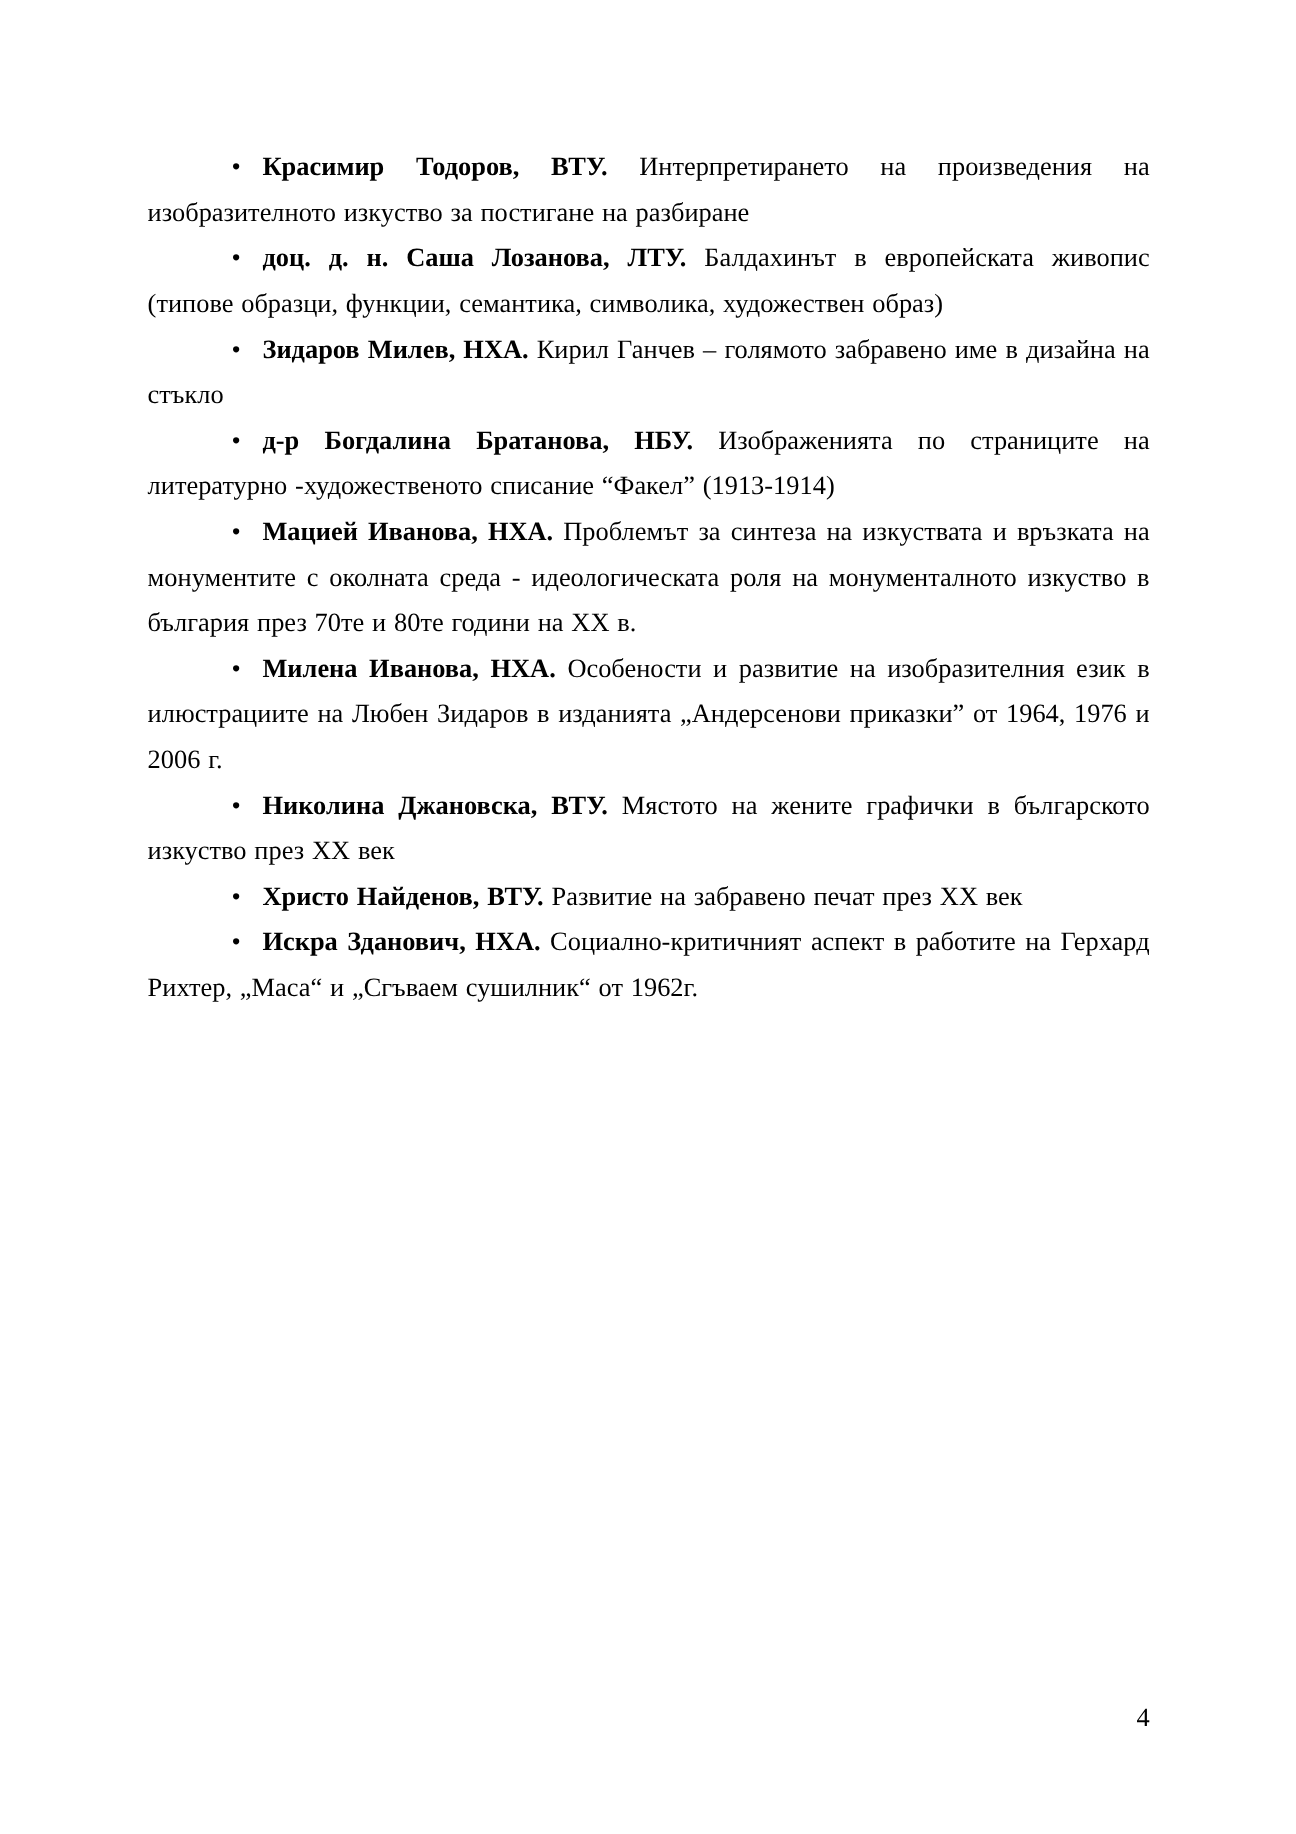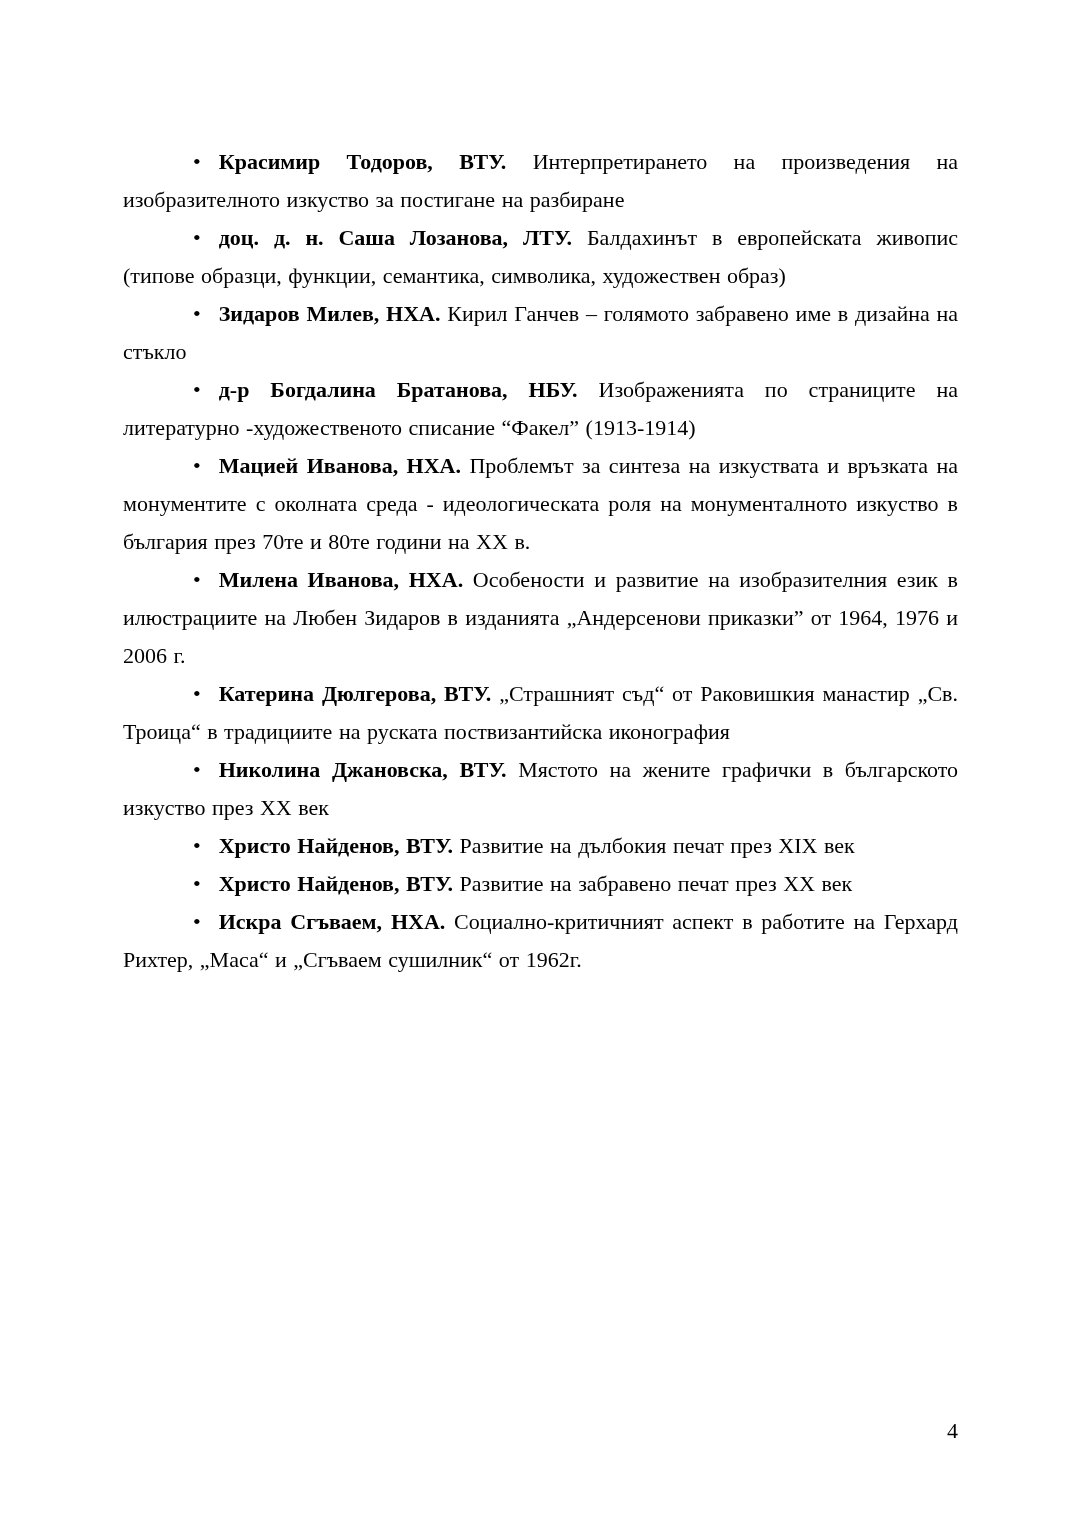--- a/index.html
+++ b/index.html
@@ -11,21 +11,21 @@
     height: 1528px;
     background: #ffffff;
     position: relative;
     font-family: "Liberation Serif", "DejaVu Serif", serif;
     color: #000000;
     overflow: hidden;
   }
   .doc-content {
     position: absolute;
     left: 123px;
-    top: 143px;
+    top: 120px;
     width: 835px;
   }
   p.li {
     margin: 0;
     padding: 0;
     font-size: 22px;
     line-height: 38px;
     text-align: justify;
     text-indent: 70px;
     word-spacing: 1px;
@@ -67,30 +67,26 @@
 
   <p class="li"><span class="bullet">•</span><span class="tab"></span><b class="lead">д-р Богдалина Братанова, НБУ.</b>
     <span>Изображенията по страниците на литературно -художественото списание “Факел” (1913-1914)</span></p>
 
   <p class="li"><span class="bullet">•</span><span class="tab"></span><b class="lead">Мацией Иванова, НХА.</b>
     <span>Проблемът за синтеза на изкуствата и връзката на монументите с околната среда - идеологическата роля на монументалното изкуство в българия през 70те и 80те години на XX в.</span></p>
 
   <p class="li"><span class="bullet">•</span><span class="tab"></span><b class="lead">Милена Иванова, НХА.</b>
     <span>Особености и развитие на изобразителния език в илюстрациите на Любен Зидаров в изданията „Андерсенови приказки” от 1964, 1976 и 2006 г.</span></p>
 
-  <p class="li"><span class="bullet">•</span><span class="tab"></span><b class="lead">Катерина Дюлгерова, ВТУ.</b>
-    <span>„Страшният съд“ от Раковишкия манастир „Св. Троица“ в традициите на руската поствизантийска иконография</span></p>
 
   <p class="li"><span class="bullet">•</span><span class="tab"></span><b class="lead">Николина Джановска, ВТУ.</b>
     <span>Мястото на жените графички в българското изкуство през XX век</span></p>
 
-  <p class="li"><span class="bullet">•</span><span class="tab"></span><b class="lead">Христо Найденов, ВТУ.</b>
-    <span>Развитие на дълбокия печат през XIX век</span></p>
 
   <p class="li"><span class="bullet">•</span><span class="tab"></span><b class="lead">Христо Найденов, ВТУ.</b>
     <span>Развитие на забравено печат през XX век</span></p>
 
-  <p class="li"><span class="bullet">•</span><span class="tab"></span><b class="lead">Искра Сгъваем, НХА.</b>
+  <p class="li"><span class="bullet">•</span><span class="tab"></span><b class="lead">Искра Зданович, НХА.</b>
     <span>Социално-критичният аспект в работите на Герхард Рихтер, „Маса“ и „Сгъваем сушилник“ от 1962г.</span></p>
 
 </div>
 
 <div class="doc-footer">4</div>
 
 </body></html>

